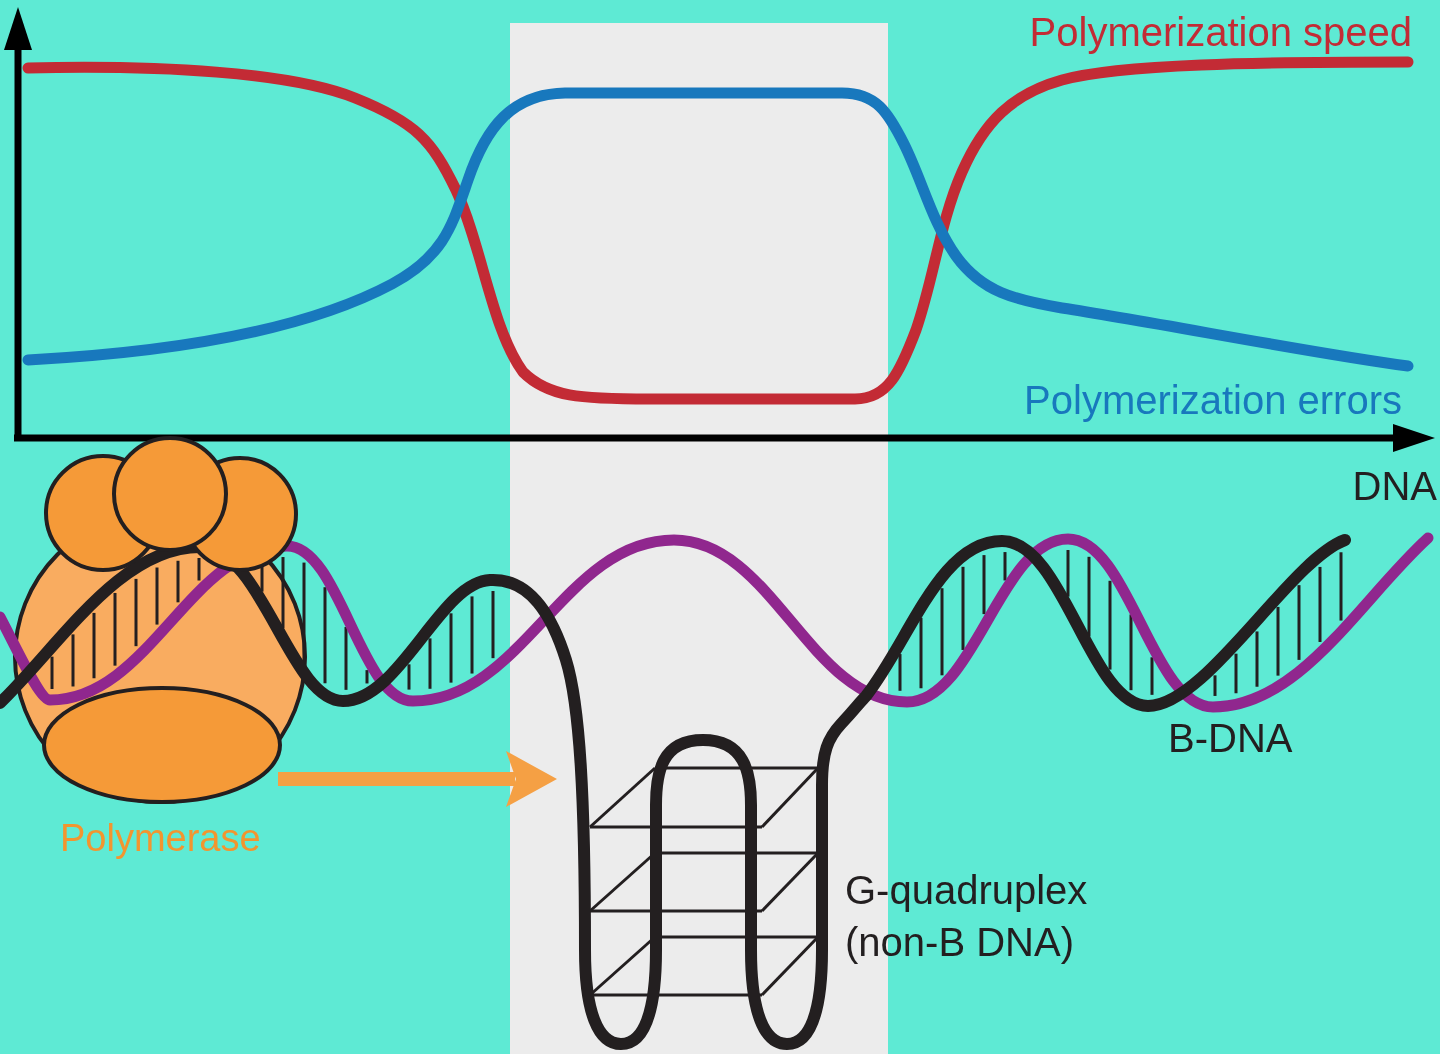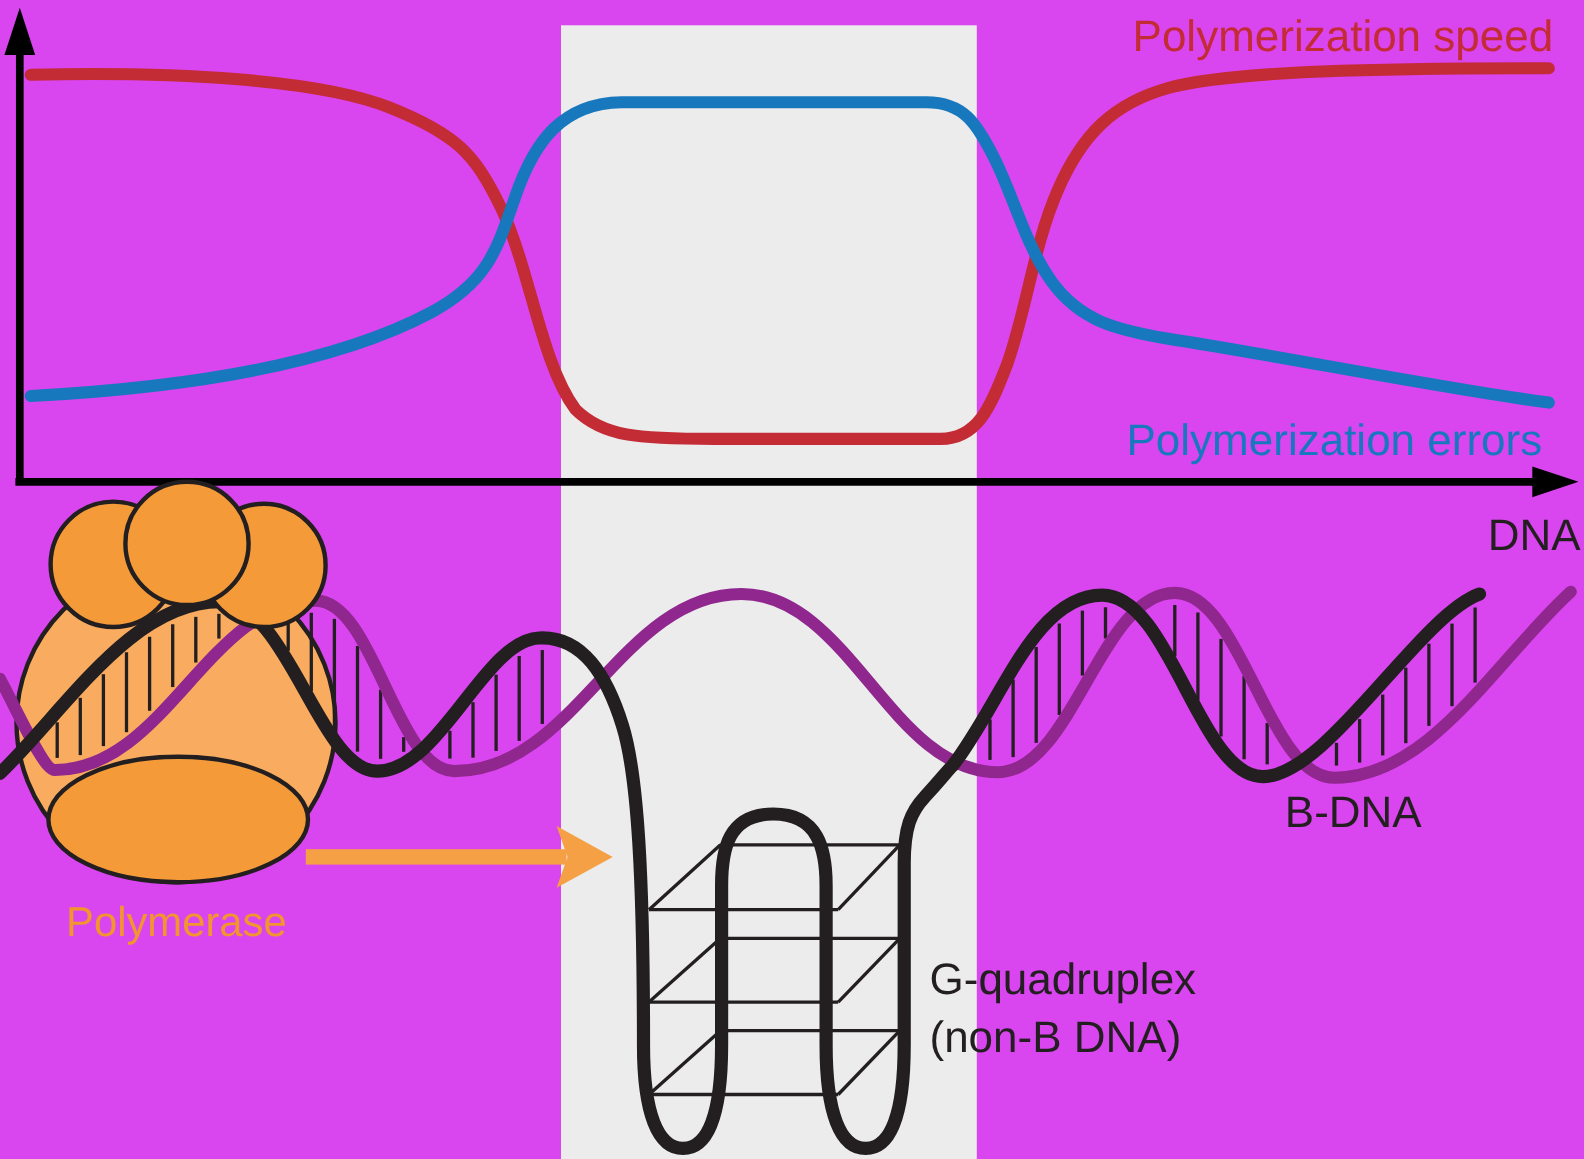--- a/index.html
+++ b/index.html
@@ -1,16 +1,16 @@
 <!DOCTYPE html>
 <html><head>
 <meta charset="utf-8">
 <style>
   html,body{margin:0;padding:0;background:#ffffff;}
-  .stage{position:relative;width:1440px;height:1054px;background:#d946ef;overflow:hidden;}
+  .stage{position:relative;width:1440px;height:1054px;background:#5eead4;overflow:hidden;}
   svg{display:block;}
   text{font-family:"Liberation Sans", sans-serif;}
   .big-label{font-size:40px;}
   .mid-label{font-size:38px;}
 </style>
 </head>
 <body>
 
 <div class="stage">
 <svg width="1440" height="1054" viewBox="0 0 1440 1054">

